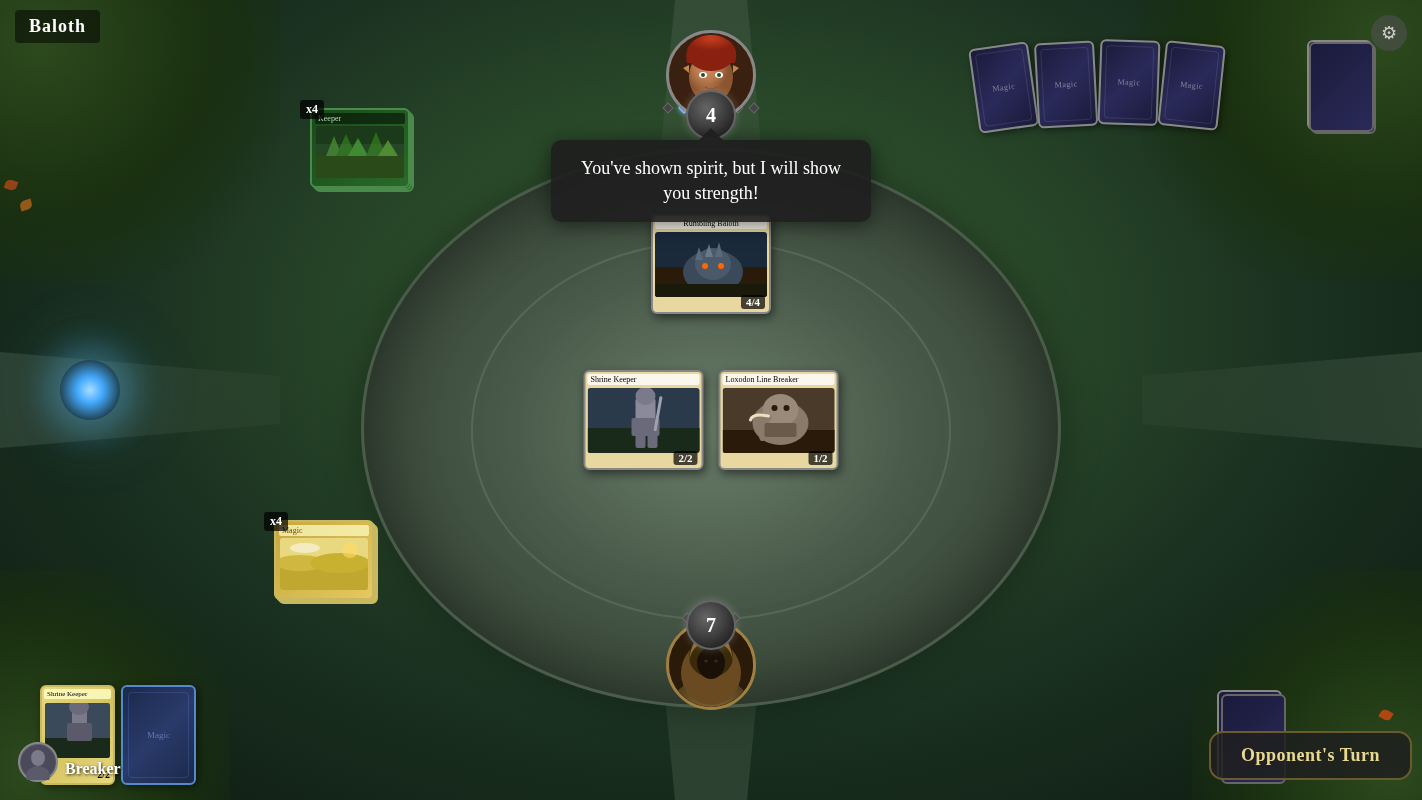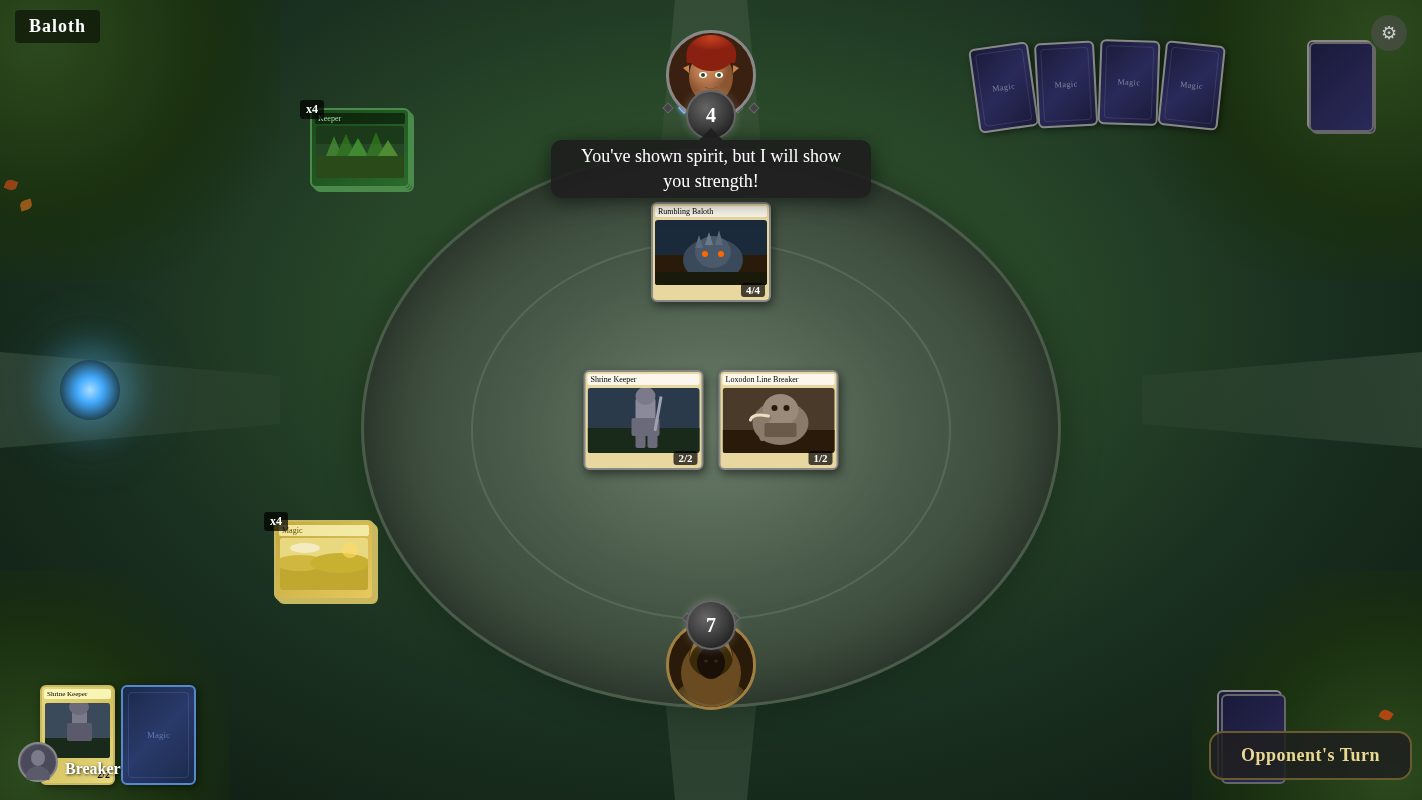--- a/index.html
+++ b/index.html
@@ -368,21 +368,21 @@
 
     
     .speech-bubble {
       position: absolute;
       top: 140px;
       left: 50%;
       transform: translateX(-50%);
       background: rgba(30,30,30,0.92);
       color: #fff;
       border-radius: 10px;
-      padding: 4px 24px;
+      padding: 16px 24px;
       font-size: 18px;
       text-align: center;
       max-width: 320px;
       z-index: 20;
       box-shadow: 0 4px 20px rgba(0,0,0,0.5);
       line-height: 1.4;
       font-family: Liberation Serif, serif;
     }
 
     .speech-bubble::after {
@@ -612,21 +612,21 @@
         <div style="font-size:7px;color:rgba(255,255,255,0.4);text-align:center;letter-spacing:1px;">Magic</div>
         <div style="margin-top:4px;width:40px;height:40px;background:linear-gradient(135deg,#c8a840,#d4b850,#a88030);border-radius:4px;"></div>
       </div>
     </div>
   </div>
 
   <div class="speech-bubble">
     <span>You've shown spirit, but I will show you strength!</span>
   </div>
 
-  <div style="position:absolute;top:202px;left:50%;transform:translateX(-50%);z-index:13;">
+  <div style="position:absolute;top:214px;left:50%;transform:translateX(-50%);z-index:13;text-align:center;">
     <div class="bf-card" style="width:120px;height:100px;">
       <div class="bf-card-title">Rumbling Baloth</div>
       <div class="bf-card-art">
         <svg width="116" height="65" viewBox="0 0 116 65">
           <rect width="116" height="65" fill="#1a2a3a"></rect>
           <rect x="0" y="35" width="116" height="30" fill="#2a1a0a"></rect>
 
           <ellipse cx="58" cy="40" rx="30" ry="22" fill="#3a4a5a"></ellipse>
           <ellipse cx="58" cy="32" rx="18" ry="16" fill="#4a5a6a"></ellipse>
 

